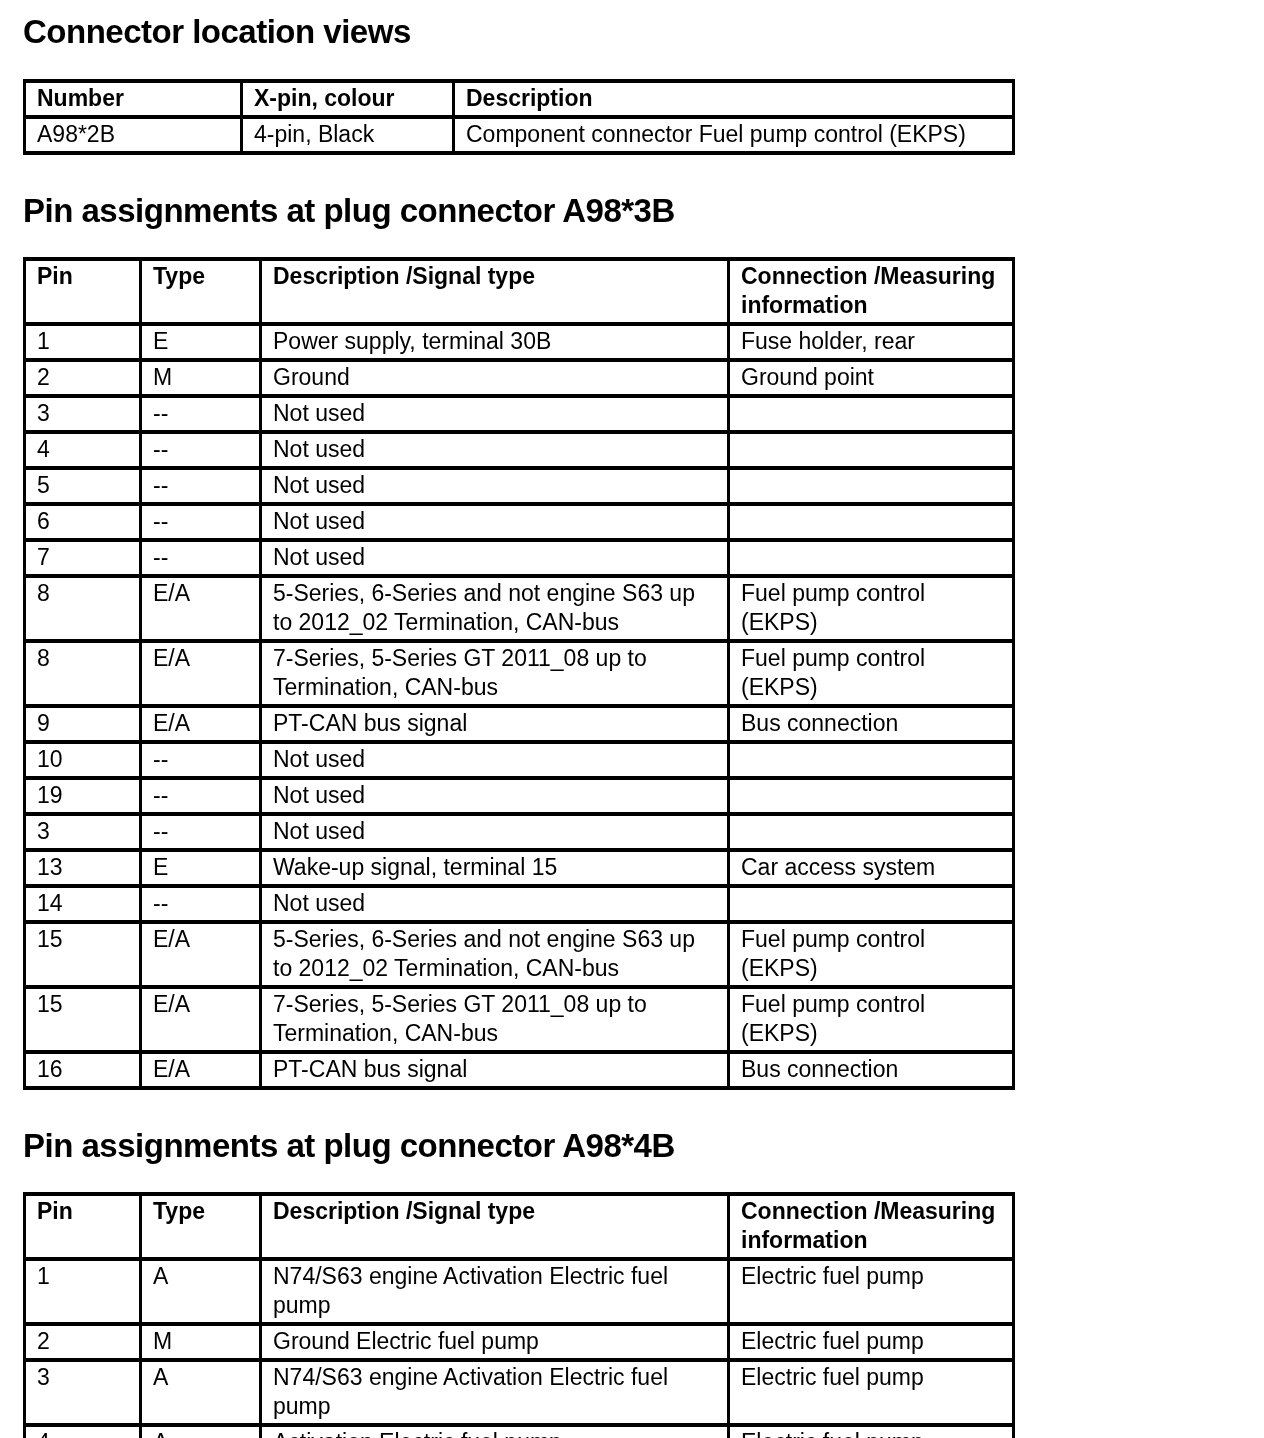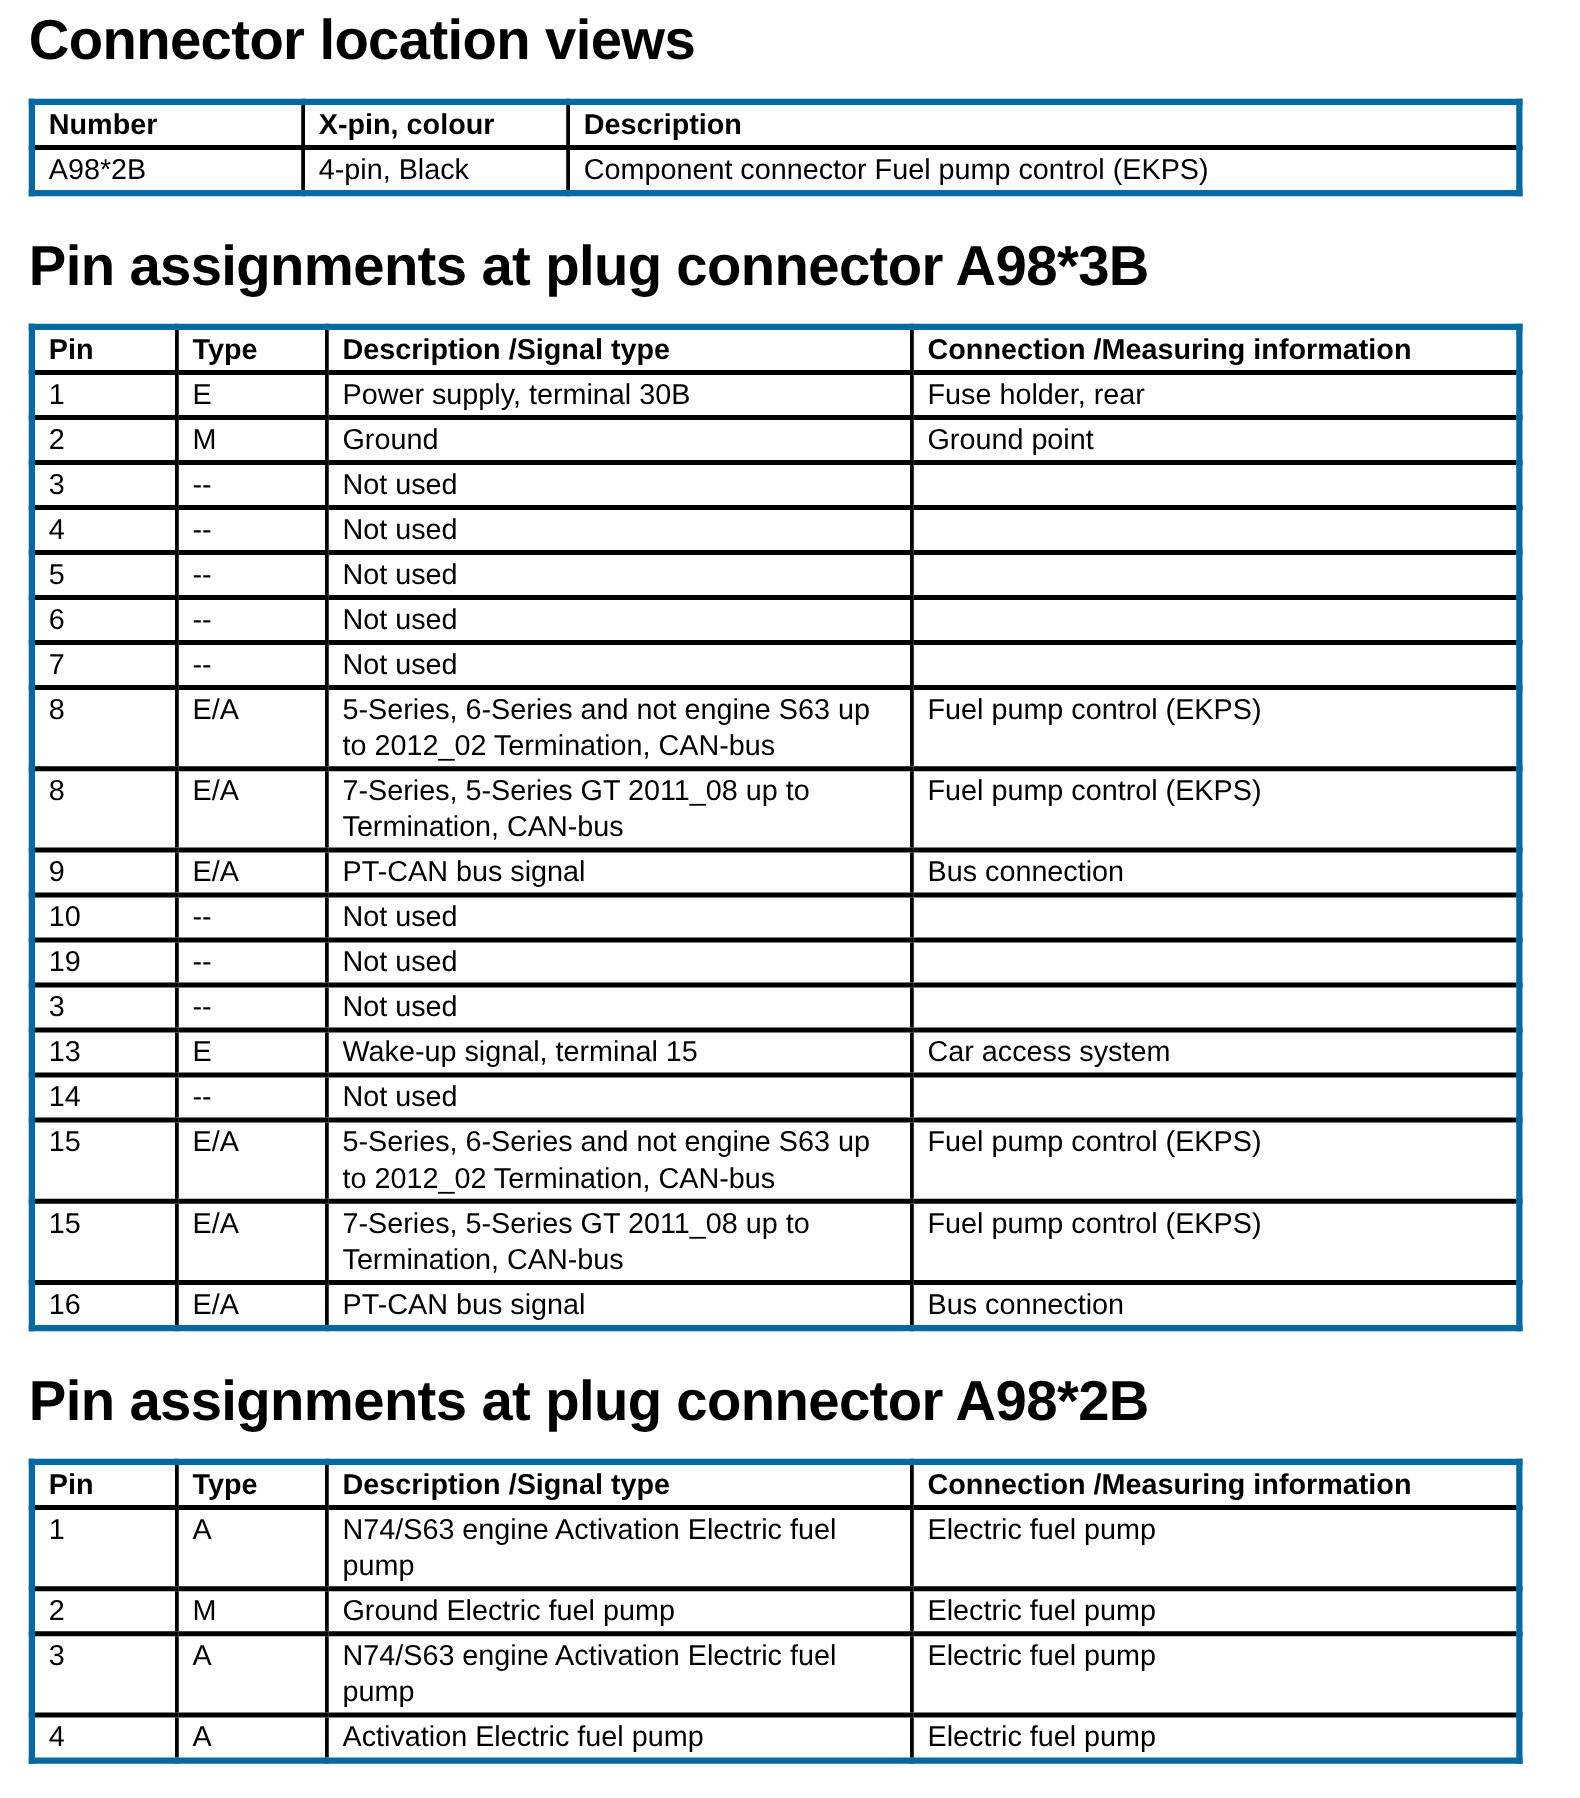--- a/index.html
+++ b/index.html
@@ -12,33 +12,33 @@
   body {
     width: 1264px;
     min-height: 1438px;
   }
   main {
     padding: 8px 24px 10px 23px;
   }
   h1 {
     font-family: "Liberation Sans", sans-serif;
     font-weight: 700;
-    font-size: 45px;
+    font-size: 33px;
     line-height: 48px;
     letter-spacing: -0.5px;
     margin: 0 0 23px 0;
   }
   h1.mid {
     margin: 32px 0 22px 0;
   }
   table.tbl {
     border-collapse: collapse;
     table-layout: fixed;
-    width: 1195px;
-    border: 5px solid #0369a1;
+    width: 992px;
+    border: 1px solid #0369a1;
   }
   .tbl th, .tbl td {
     border-style: solid;
     border-color: #000;
     border-width: 4px 3px;
     vertical-align: top;
     text-align: left;
     font-size: 23px;
     line-height: 29px;
     padding: 1px 8px 2px 11px;
@@ -207,21 +207,21 @@
         </tr>
         <tr>
           <td>16</td>
           <td>E/A</td>
           <td>PT-CAN bus signal</td>
           <td>Bus connection</td>
         </tr>
       </tbody>
   </table>
 
-  <h1 class="mid">Pin assignments at plug connector A98*2B</h1>
+  <h1 class="mid">Pin assignments at plug connector A98*4B</h1>
 
   <table class="tbl tbl-pin">
     <colgroup>
         <col>
         <col>
         <col>
         <col>
       </colgroup>
     <thead>
       <tr>

